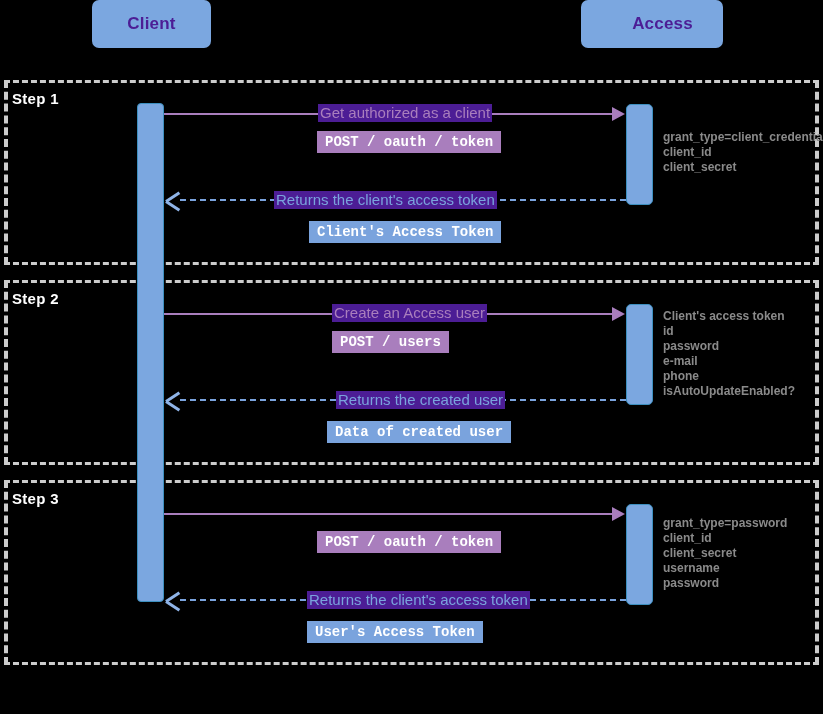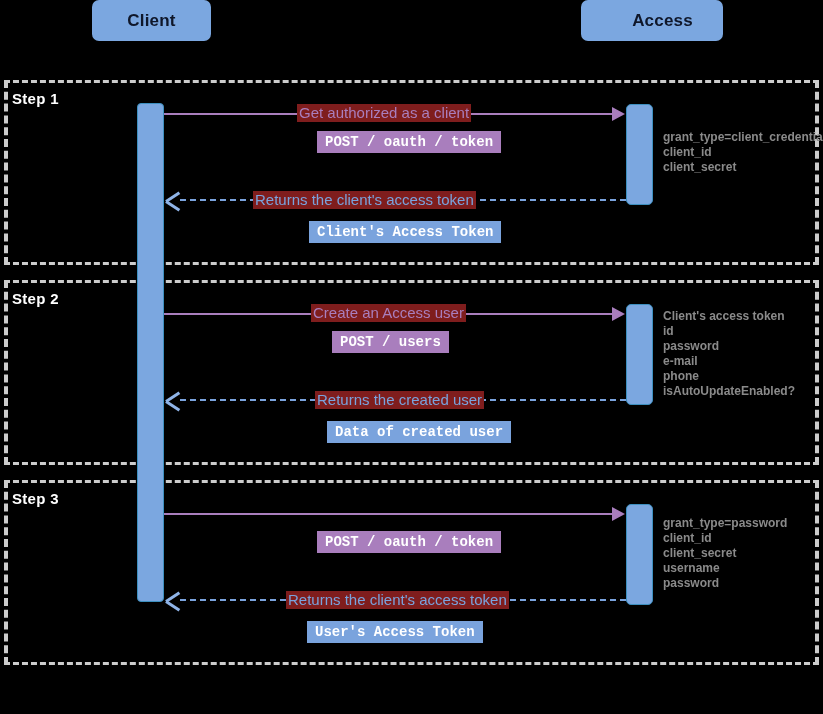--- a/index.html
+++ b/index.html
@@ -18,27 +18,27 @@
   #diagram {
     position: absolute;
     left: 0; top: 0;
     width: 823px;
     height: 714px;
   }
 
   
   .participant {
     position: absolute;
-    height: 41px;
+    height: 48px;
     background: #7BA7E0;
     border-radius: 7px;
     display: flex;
     align-items: center;
     justify-content: center;
-    color: #0f172a;
+    color: #4c1d95;
     font-size: 17px;
     font-weight: bold;
     letter-spacing: .2px;
   }
   .participant.client { left: 92px;  top: 0px; width: 119px; }
   .participant.access { left: 581px; top: 0px; width: 121px; padding-left: 21px; }
 
   
   .activation {
     position: absolute;
@@ -109,25 +109,26 @@
     width: 16px; height: 0;
     border-top: 3px solid #8fb4e8;
     transform-origin: left center;
   }
   .arrow-open::before { transform: rotate(-33deg); }
   .arrow-open::after  { transform: rotate(33deg); }
 
   
   .msg-text {
     position: absolute;
-    background: #7f1d1d;
+    background: #4c1d95;
     font-size: 15px;
     line-height: 18px;
     white-space: nowrap;
     padding: 0 2px;
+    margin-left: 21px;
   }
   .msg-text.req { color: #a97ebd; }
   .msg-text.res { color: #7aa3dd; }
 
   
   .badge {
     position: absolute;
     font-size: 14px;
     line-height: 20px;
     color: #ffffff;

